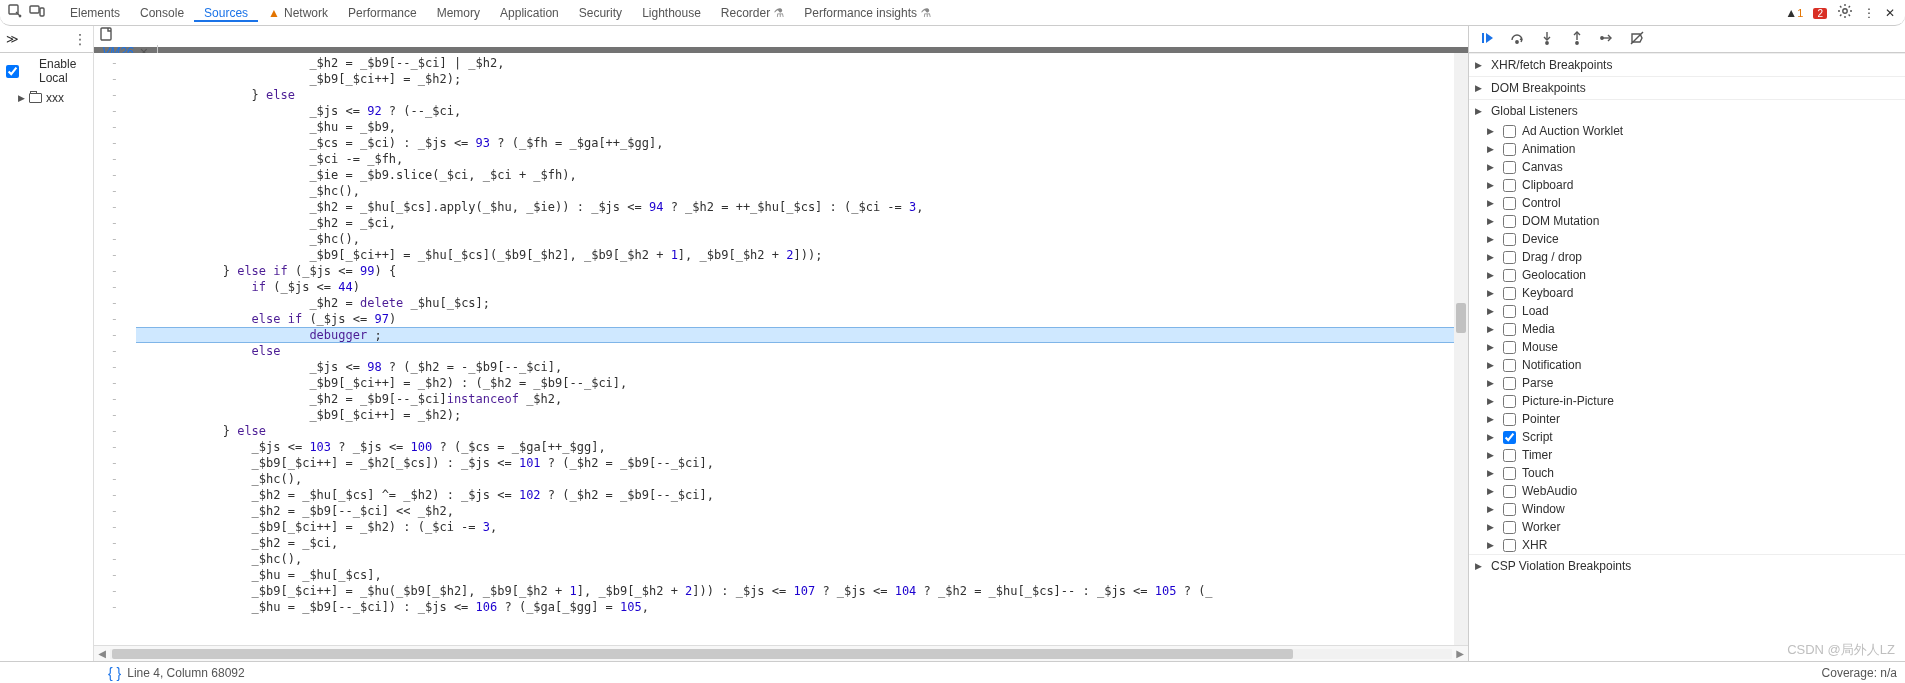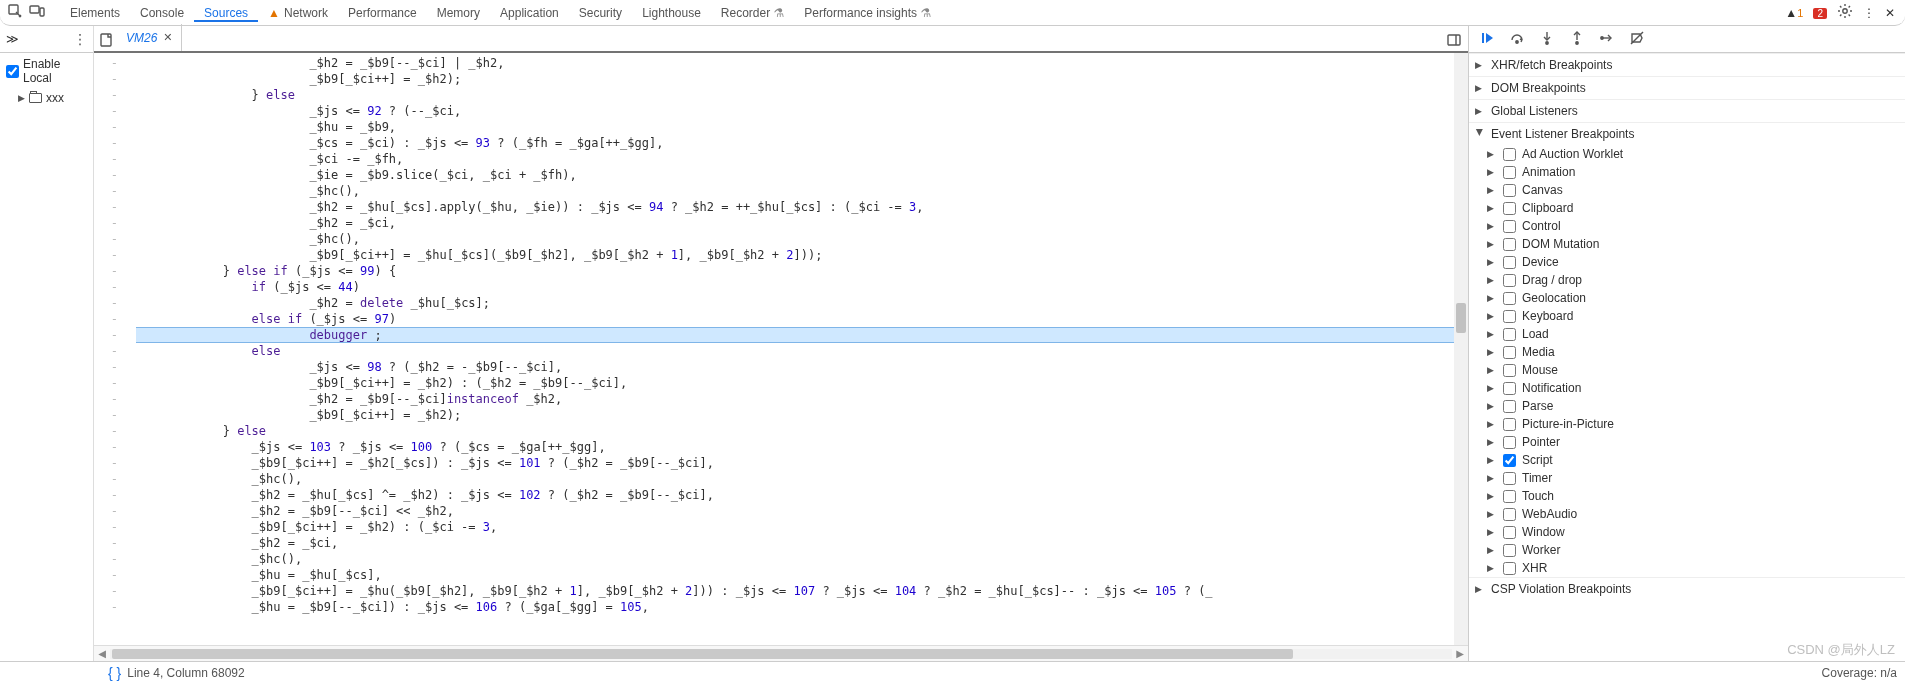--- a/index.html
+++ b/index.html
@@ -12,28 +12,28 @@
   .tabstrip .spacer { flex: 1; }
   .tabstrip .right-icons { display: flex; align-items: center; gap: 10px; padding-right: 6px; }
   .tabstrip .count { font-size: 11px; }
   .tabstrip .warn-count { color: #e37400; }
   .tabstrip .err-count { background: #d93025; color: #fff; border-radius: 2px; padding: 0 4px; font-size: 10px; }
 
   .main { display: flex; height: calc(683px - 26px - 22px); }
   .left-col { width: 94px; border-right: 1px solid #ddd; display: flex; flex-direction: column; }
   .file-tab-row { height: 27px; border-bottom: 1px solid #ccc; display: flex; align-items: center; padding: 0 6px; gap: 6px; }
   .file-tab-row .more { margin-left: auto; font-size: 14px; color: #555; }
-  .checkbox-row { display: flex; align-items: center; gap: 4px; padding: 4px 6px; }
+  .checkbox-row { display: flex; align-items: center; gap: 20px; padding: 4px 6px; }
   .tree-row { display: flex; align-items: center; gap: 4px; padding: 2px 6px 2px 18px; color: #333; }
   .tree-row .tri { font-size: 9px; color: #555; }
   .folder-ic { width: 13px; height: 10px; border: 1px solid #555; border-radius: 1px; position: relative; }
   .folder-ic::before { content: ""; position: absolute; top: -3px; left: 0; width: 5px; height: 2px; border: 1px solid #555; border-bottom: none; }
 
   .center-col { flex: 1; display: flex; flex-direction: column; min-width: 0; }
-  .editor-tabs { height: 27px; border-bottom: 2px solid #737373; display: flex; align-items: flex-end; }
+  .editor-tabs { height: 27px; border-bottom: 6px solid #737373; display: flex; align-items: flex-start; flex-direction: column; }
   .editor-tabs .icon-box { width: 24px; text-align: center; font-size: 13px; color: #555; }
   .editor-tabs .etab { height: 27px; display: flex; align-items: center; gap: 6px; padding: 0 8px; border-right: 1px solid #ccc; color: #1a73e8; font-style: italic; }
   .editor-tabs .etab .close { font-style: normal; color: #555; font-size: 11px; }
   .editor-tabs .right-box { margin-left: auto; padding-right: 6px; color: #555; font-size: 13px; }
 
   .code-wrap { flex: 1; display: flex; overflow: hidden; position: relative; background: #fff; }
   .gutter { width: 42px; background: #fff; color: #bbb; font-family: Consolas, monospace; font-size: 12px; text-align: right; padding: 2px 18px 2px 0; line-height: 16px; white-space: pre; }
   pre.code { flex: 1; font-family: Consolas, monospace; font-size: 12px; line-height: 16px; padding: 2px 0; white-space: pre; overflow: hidden; }
   pre.code .kw { color: #4c1d95; }
   pre.code .num { color: #1c00cf; }
@@ -258,24 +258,20 @@
           <span>XHR/fetch Breakpoints</span>
         </div>
         <div class="pane-h">
           <span class="tri">▶</span>
           <span>DOM Breakpoints</span>
         </div>
         <div class="pane-h">
           <span class="tri">▶</span>
           <span>Global Listeners</span>
         </div>
-        <div class="pane-h">
-          <span class="tri open">▶</span>
-          <span>Event Listener Breakpoints</span>
-        </div>
         <div class="ev-item">
           <span class="tri">▶</span>
           <input type="checkbox" style="">
           <span>Ad Auction Worklet</span>
         </div>
         <div class="ev-item">
           <span class="tri">▶</span>
           <input type="checkbox" style="">
           <span>Animation</span>
         </div>

